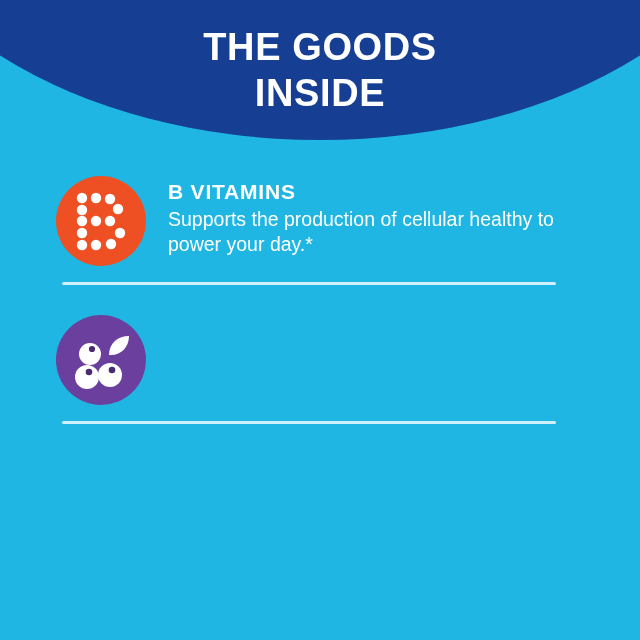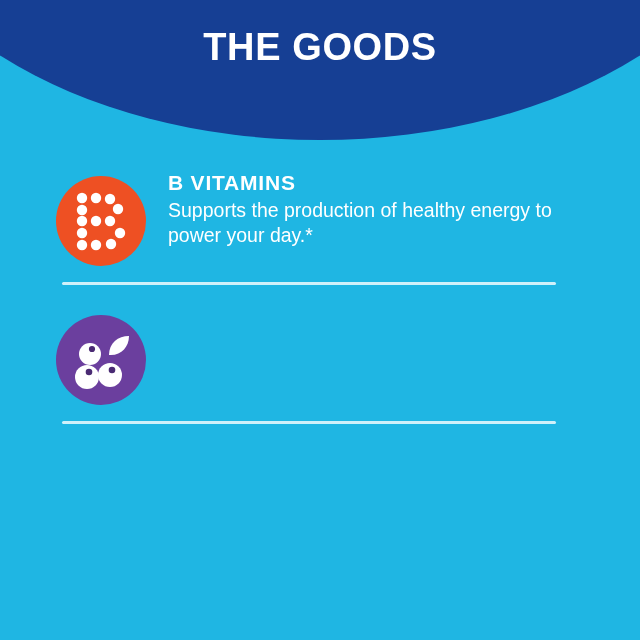--- a/index.html
+++ b/index.html
@@ -56,21 +56,21 @@
     position: absolute;
     left: 0;
     top: 160px;
     width: 640px;
     z-index: 2;
   }
 
   .feature-row {
     position: relative;
     display: flex;
-    align-items: flex-start;
+    align-items: center;
     padding: 0 0 0 56px;
   }
 
   .feature-icon-wrap {
     flex: 0 0 auto;
     width: 90px;
     height: 90px;
     margin-right: 22px;
     margin-top: 16px;
   }
@@ -121,20 +121,21 @@
 </style>
 </head>
 <body>
 
 <div id="page">
 
   <div id="header-banner"></div>
 
   <div id="header-title">
     <span class="title-line">THE GOODS</span>
+    <span class="title-line">INSIDE</span>
   </div>
 
   <div id="content">
 
     <div class="feature-row">
       <div class="feature-icon-wrap">
         <span class="icon-circle">
           <svg viewBox="0 0 90 90" xmlns="http://www.w3.org/2000/svg">
             <circle cx="45" cy="45" r="45" fill="#ee5023"></circle>
             <g fill="#ffffff">
@@ -150,21 +151,21 @@
               <circle cx="64" cy="57" r="5.2"></circle>
               <circle cx="26" cy="69" r="5.2"></circle>
               <circle cx="40" cy="69" r="5.2"></circle>
               <circle cx="55" cy="68" r="5.2"></circle>
             </g>
           </svg>
         </span>
       </div>
       <div class="feature-text">
         <p class="feature-heading">B VITAMINS</p>
-        <p class="feature-body">Supports the production of healthy energy to power your day.*</p>
+        <p class="feature-body">Supports the production of cellular healthy to power your day.*</p>
       </div>
     </div>
 
     <div class="divider"></div>
 
     <div class="feature-row">
       <div class="feature-icon-wrap">
         <span class="icon-circle">
           <svg viewBox="0 0 90 90" xmlns="http://www.w3.org/2000/svg">
             <circle cx="45" cy="45" r="45" fill="#6b3f9e"></circle>

